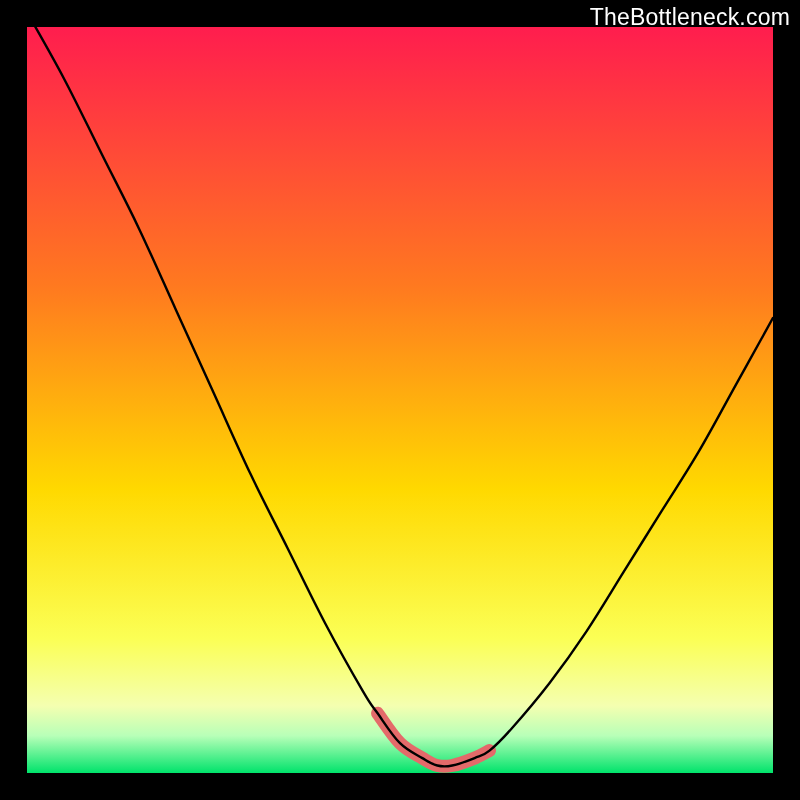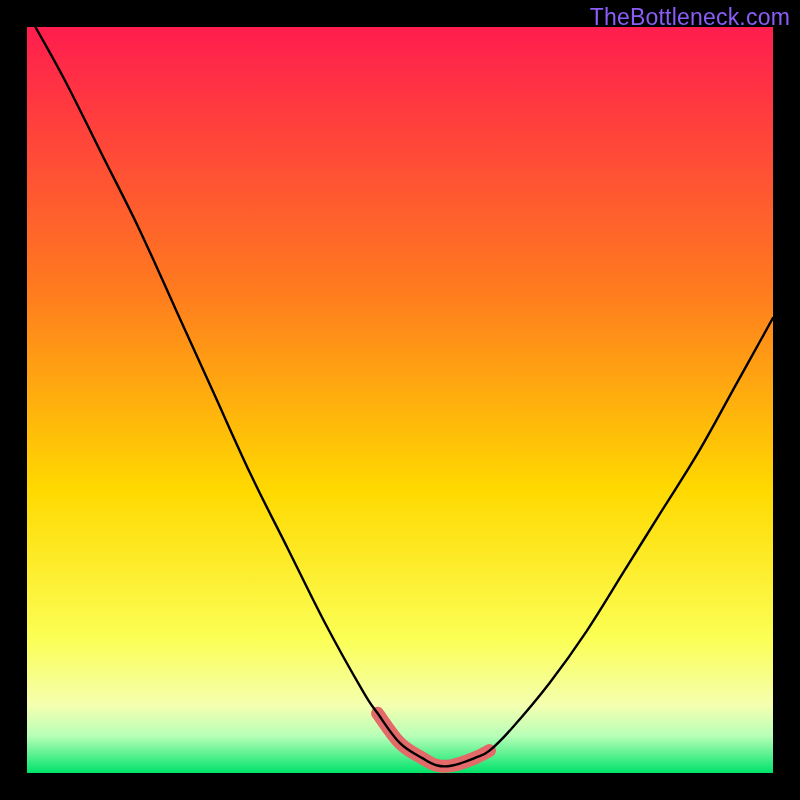--- a/index.html
+++ b/index.html
@@ -22,21 +22,21 @@
     left: 27px;
     top: 27px;
     width: 746px;
     height: 746px;
     overflow: hidden;
   }
   .attribution {
     position: absolute;
     top: 4px;
     right: 10px;
-    color: #8b5cf6;
+    color: #ffffff;
     font-size: 23px;
     letter-spacing: 0.2px;
     font-weight: 400;
   }
   svg { display: block; }
 </style>
 </head>
 <body>
 
 <div class="frame">

